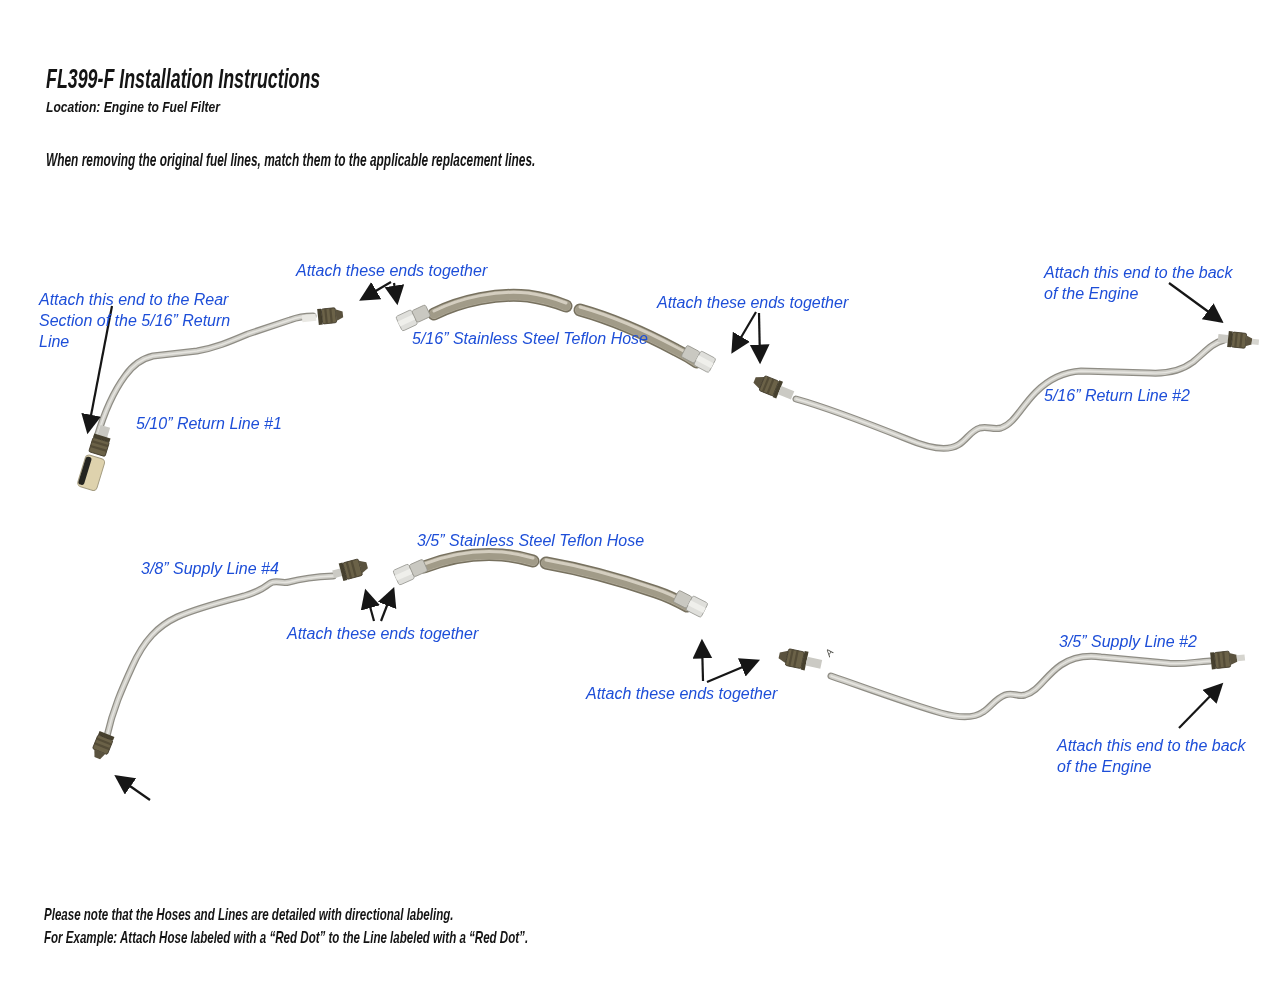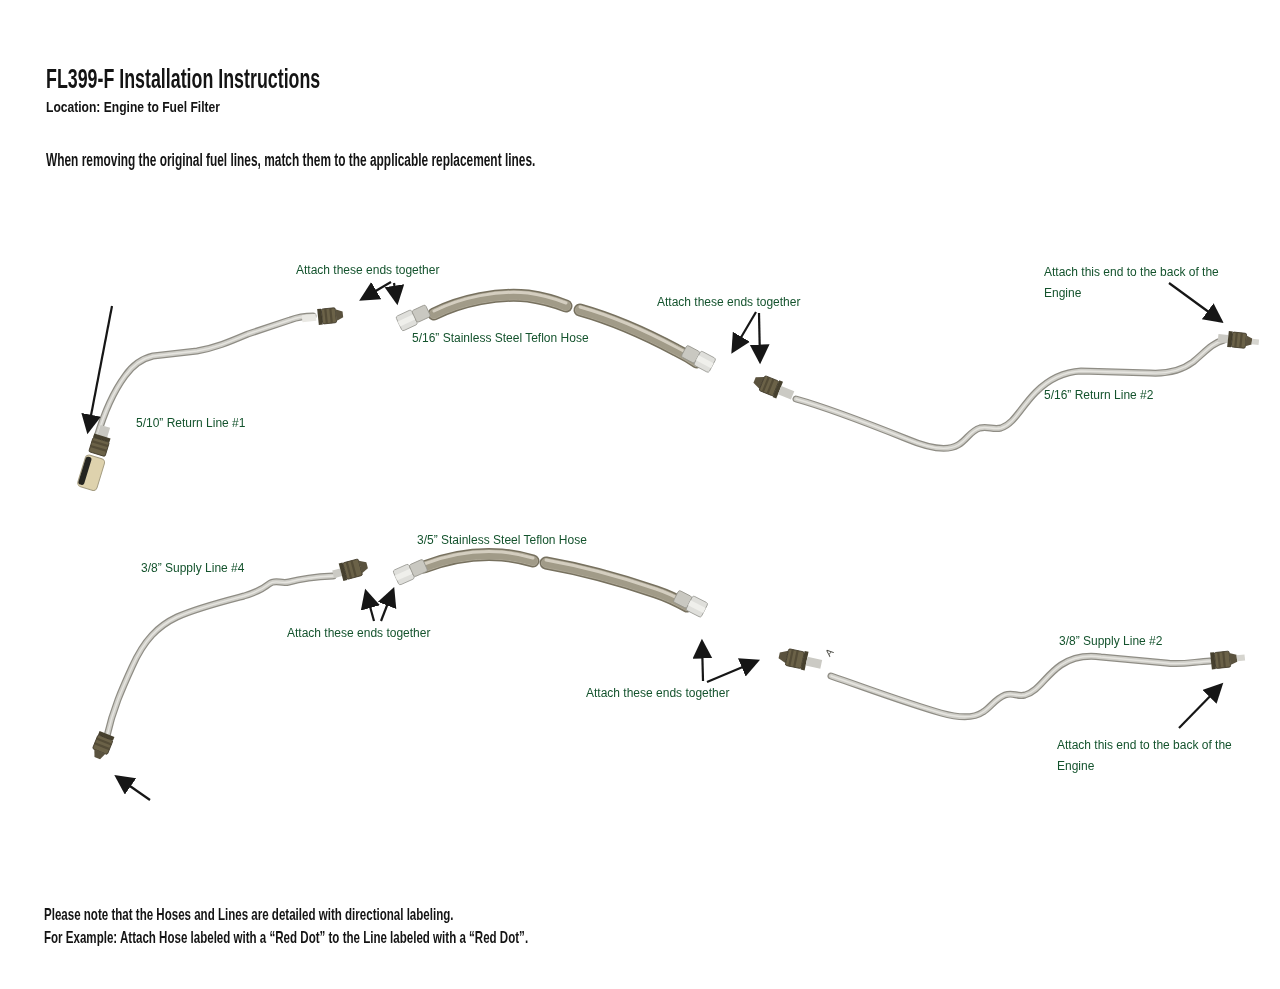--- a/index.html
+++ b/index.html
@@ -1,25 +1,25 @@
 <!DOCTYPE html>
 <html><head>
 <meta charset="utf-8">
 <style>
   html,body{margin:0;padding:0;background:#fff;}
   #page{position:relative;width:1280px;height:989px;background:#ffffff;overflow:hidden;
-        font-family:"Liberation Sans", sans-serif;color:#1c1c1c;}
+        font-family:"Liberation Sans", sans-serif;color:#1c1c1c;font-style:italic;}
   #diagram-svg{position:absolute;left:0;top:0;}
   .hd{position:absolute;transform-origin:left top;font-weight:700;white-space:nowrap;color:#141414;}
   #title{left:46px;top:64px;font-size:27px;transform:scaleX(0.66);}
   #subtitle{left:46px;top:98px;font-size:15.5px;transform:scaleX(0.78);}
   #intro{left:46px;top:150px;font-size:17.5px;transform:scaleX(0.68);}
   #footer{left:44px;top:903px;font-size:16.5px;line-height:22.5px;transform:scaleX(0.70);
           font-weight:700;position:absolute;transform-origin:left top;white-space:nowrap;color:#141414;}
-  .callout{position:absolute;font-size:12px;line-height:21px;color:#14532d;}
+  .callout{position:absolute;font-size:16px;line-height:21px;color:#1d4ed8;}
   .nowrap{white-space:nowrap;}
   #a-marker{position:absolute;left:826px;top:647px;font-size:10px;color:#4a4a44;
             transform:rotate(-50deg);transform-origin:center;}
 </style>
 </head>
 <body>
 
 <div id="page">
 
   <svg id="diagram-svg" width="1280" height="989" viewBox="0 0 1280 989">
@@ -183,32 +183,33 @@
       <line x1="707" y1="682" x2="757" y2="661" marker-end="url(#ah)"></line>
       <line x1="150" y1="800" x2="117" y2="777" marker-end="url(#ah)"></line>
       <line x1="1179" y1="728" x2="1221" y2="685" marker-end="url(#ah)"></line>
     </g>
   </svg>
 
   <div id="title" class="hd">FL399-F Installation Instructions</div>
   <div id="subtitle" class="hd">Location: Engine to Fuel Filter</div>
   <div id="intro" class="hd">When removing the original fuel lines, match them to the applicable replacement lines.</div>
 
+  <div class="callout" style="left:39px;top:289px;width:206px;">Attach this end to the Rear Section of the 5/16” Return Line</div>
   <div class="callout nowrap" style="left:296px;top:260px;">Attach these ends together</div>
   <div class="callout nowrap" style="left:412px;top:328px;">5/16” Stainless Steel Teflon Hose</div>
   <div class="callout nowrap" style="left:657px;top:292px;">Attach these ends together</div>
   <div class="callout" style="left:1044px;top:262px;width:206px;">Attach this end to the back of the Engine</div>
   <div class="callout nowrap" style="left:1044px;top:385px;">5/16” Return Line #2</div>
   <div class="callout nowrap" style="left:136px;top:413px;">5/10” Return Line #1</div>
 
   <div class="callout nowrap" style="left:417px;top:530px;">3/5” Stainless Steel Teflon Hose</div>
   <div class="callout nowrap" style="left:141px;top:558px;">3/8” Supply Line #4</div>
   <div class="callout nowrap" style="left:287px;top:623px;">Attach these ends together</div>
   <div class="callout nowrap" style="left:586px;top:683px;">Attach these ends together</div>
-  <div class="callout nowrap" style="left:1059px;top:631px;">3/8” Supply Line #2</div>
+  <div class="callout nowrap" style="left:1059px;top:631px;">3/5” Supply Line #2</div>
   <div class="callout" style="left:1057px;top:735px;width:206px;">Attach this end to the back of the Engine</div>
   <span id="a-marker">A</span>
 
   <div id="footer">
     <div>Please note that the Hoses and Lines are detailed with directional labeling.</div>
     <div>For Example: Attach Hose labeled with a “Red Dot” to the Line labeled with a “Red Dot”.</div>
   </div>
 
 </div>
 

